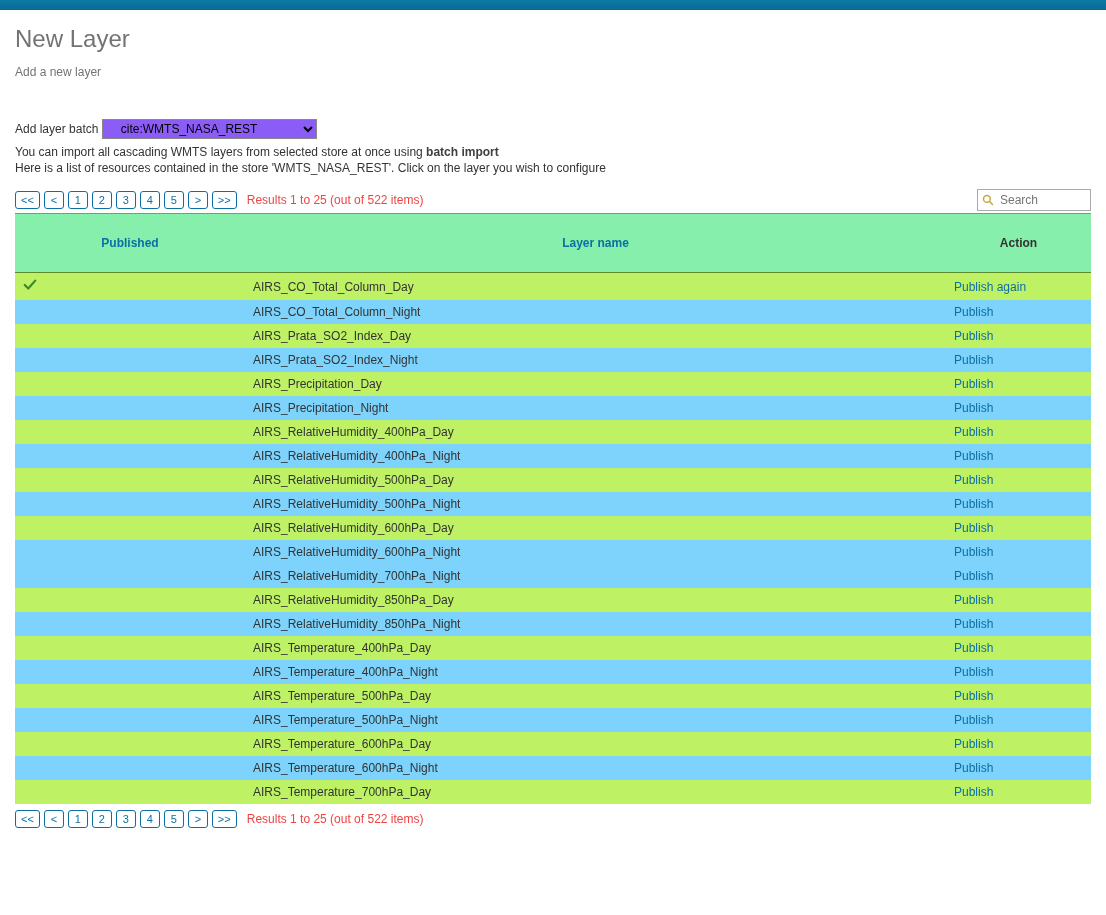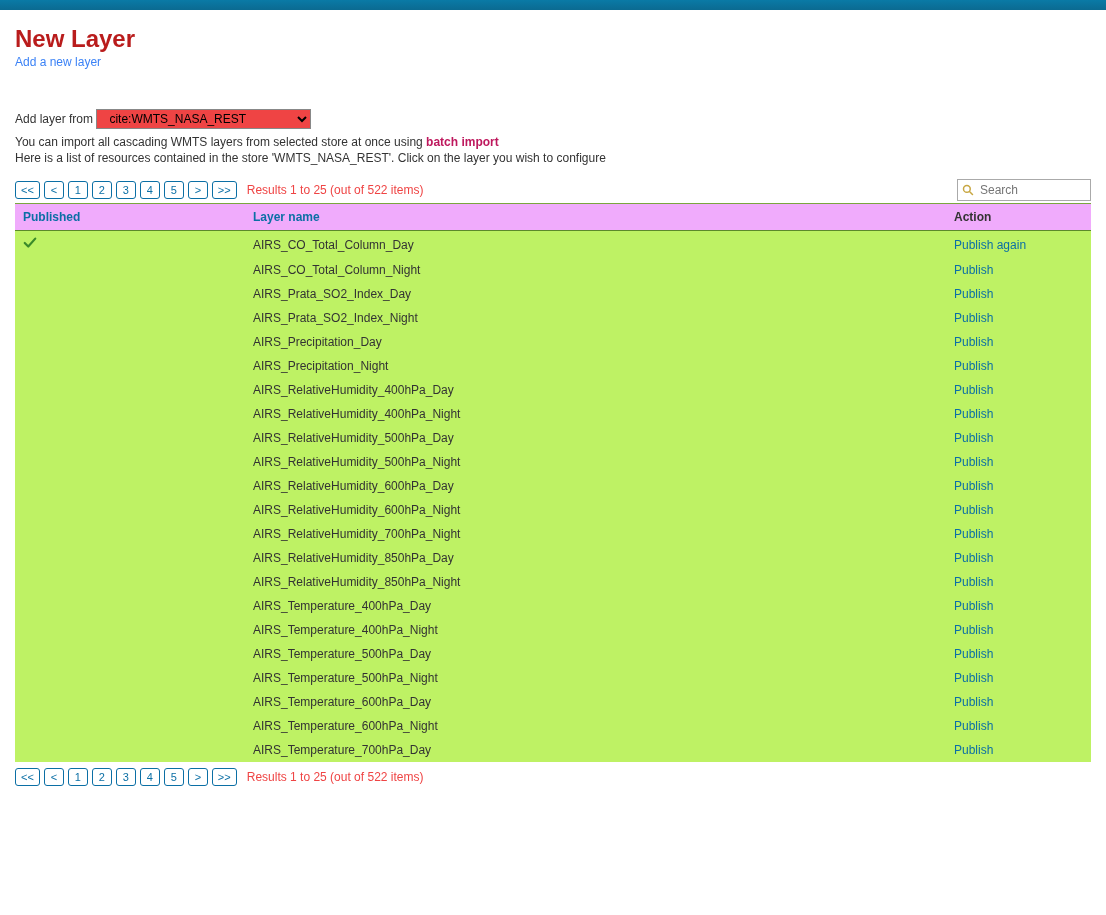--- a/index.html
+++ b/index.html
@@ -12,49 +12,49 @@
   }
   .top-bar {
     height: 10px;
     background: linear-gradient(to bottom, #0a7aa6, #0b6a91);
   }
   .content {
     padding: 10px 15px;
   }
   h1 {
     font-size: 24px;
-    font-weight: bold;
-    color: #b91c1c;
-    margin: 5px 0 2px 0;
+    font-weight: normal;
+    color: #737373;
+    margin: 5px 0 12px 0;
   }
   .subtitle {
     font-size: 12px;
-    color: #3b82f6;
+    color: #737373;
     margin-bottom: 40px;
   }
   .add-from-row {
     margin-bottom: 6px;
   }
   .add-from-row label {
     font-size: 12px;
   }
   select {
     font-family: Arial, sans-serif;
     font-size: 12px;
-    padding: 1px 8px;
+    padding: 1px 14px;
     border: 1px solid #888;
-    background: #ef4444;
+    background: #8b5cf6;
     min-width: 215px;
   }
   .info-line {
     font-size: 12px;
     margin: 2px 0;
   }
   .info-line a {
-    color: #be185d;
+    color: #404040;
     font-weight: bold;
     text-decoration: none;
   }
   .pager-row {
     margin-top: 14px;
     display: flex;
     align-items: center;
     gap: 4px;
   }
   .pager-row.bottom { margin-top: 6px; }
@@ -80,54 +80,54 @@
     color: #ef4444;
   }
   .search-wrap {
     margin-left: auto;
     position: relative;
   }
   .search-input {
     border: 1px solid #aaa;
     padding: 3px 4px 3px 22px;
     font-size: 12px;
-    width: 134px;
+    width: 114px;
     color: #888;
   }
   .search-icon {
     position: absolute;
     left: 5px;
     top: 50%;
     transform: translateY(-50%);
     width: 12px;
     height: 12px;
     pointer-events: none;
   }
   table.data {
     width: 100%;
     border-collapse: collapse;
     margin-top: 2px;
   }
   table.data thead th {
-    background: #f0abfc;
+    background: #86efac;
     border-top: 1px solid #7aa63f;
     border-bottom: 1px solid #5c8a2a;
-    text-align: left;
-    padding: 6px 8px;
+    text-align: center;
+    padding: 22px 8px;
     font-size: 12px;
     font-weight: bold;
     color: #0b6fa5;
     cursor: pointer;
   }
   table.data thead th.action-col {
     color: #333;
     cursor: default;
   }
   table.data tbody tr.odd { background: #bef264; }
-  table.data tbody tr.even { background: #bef264; }
+  table.data tbody tr.even { background: #7dd3fc; }
   table.data tbody td {
     padding: 5px 8px;
     font-size: 12px;
     color: #333;
     vertical-align: middle;
   }
   table.data tbody td a.action-link {
     color: #0b6fa5;
     text-decoration: none;
   }
@@ -142,21 +142,21 @@
 <body>
 
 <div class="top-bar"></div>
 
 <div class="content">
 
   <h1>New Layer</h1>
   <div class="subtitle">Add a new layer</div>
 
   <div class="add-from-row">
-    <label>Add layer from</label>
+    <label>Add layer batch</label>
     <select>
       <option>cite:WMTS_NASA_REST</option>
     </select>
   </div>
 
   <div class="info-line">
     <span>You can import all cascading WMTS layers from selected store at once using </span><a href="#">batch import</a>
   </div>
   <div class="info-line">Here is a list of resources contained in the store 'WMTS_NASA_REST'. Click on the layer you wish to configure</div>
 

